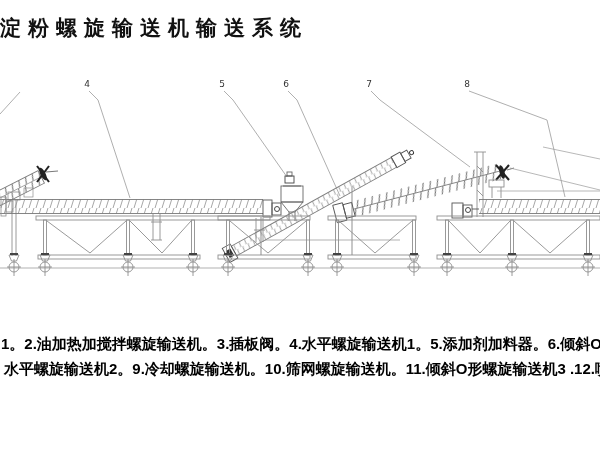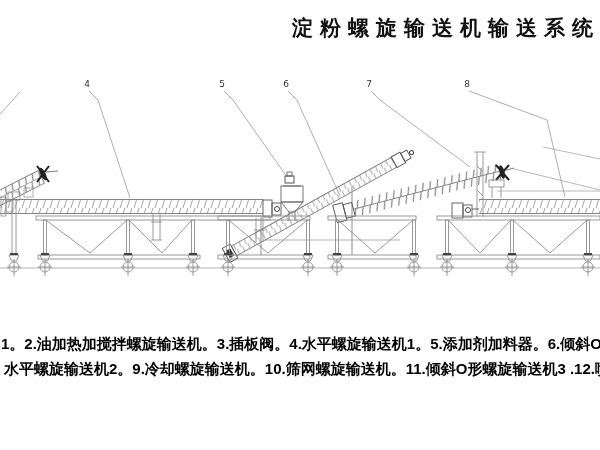--- a/index.html
+++ b/index.html
@@ -1,21 +1,21 @@
 <!DOCTYPE html>
 <html><head>
 <meta charset="utf-8">
 <style>
   html,body{margin:0;padding:0;}
   body{
     width:600px;height:450px;position:relative;overflow:hidden;
     background:#ffffff;font-family:"Liberation Sans",sans-serif;
   }
   .title{
-    position:absolute;top:14px;left:0;right:0;text-align:right;
+    position:absolute;top:14px;left:0;right:0;text-align:left;
     font-family:"Liberation Serif",serif;font-size:21px;font-weight:bold;
     letter-spacing:7px;color:#111;white-space:nowrap;
   }
   .callout{
     position:absolute;width:12px;text-align:center;
     font-size:9px;color:#333;font-family:"DejaVu Sans",sans-serif;
   }
   .caption-line{
     position:absolute;white-space:nowrap;
     font-size:15px;font-weight:bold;color:#000;

